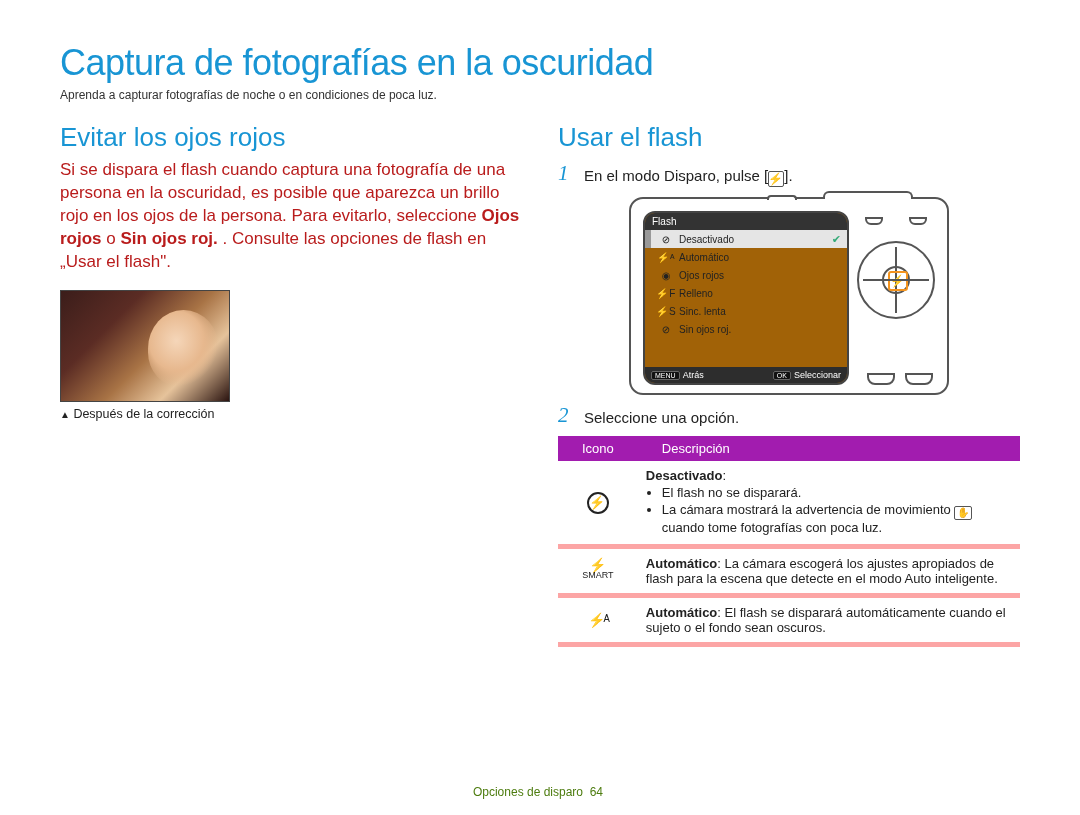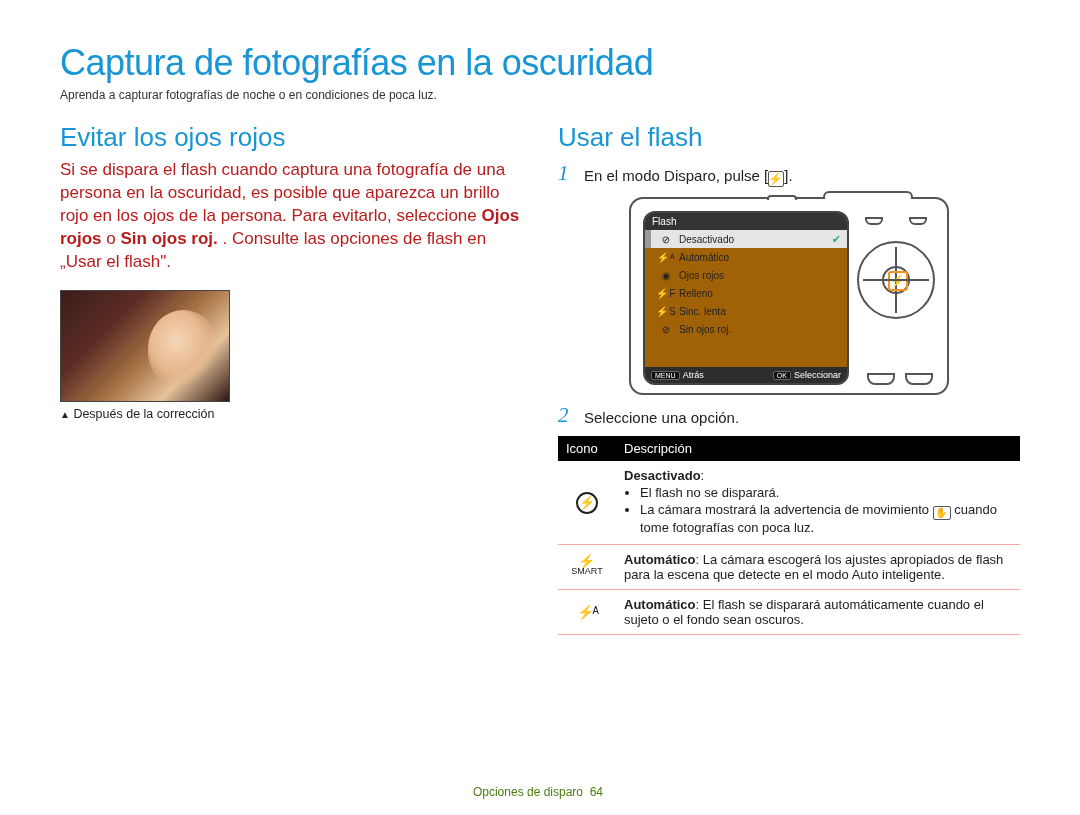--- a/index.html
+++ b/index.html
@@ -99,23 +99,23 @@
   .flash-side {
     position:absolute; width:20px; height:20px; border:2px solid #f4941e; border-radius:3px;
     display:flex; align-items:center; justify-content:center; color:#f4941e; font-size:12px;
     left:29px; top:28px;
   }
   .bot-btns { position:absolute; bottom:8px; right:14px; display:flex; gap:10px; }
   .bot-btn { width:28px; height:12px; border:2px solid #555; border-radius:0 0 8px 8px; }
 
   
   .tbl { width:100%; border-collapse:collapse; margin-top:8px; font-size:13px; }
-  .tbl th { background:#000000; color:#fff; font-weight:400; text-align:left; padding:5px 8px; }
+  .tbl th { background:#a21caf; color:#fff; font-weight:400; text-align:left; padding:5px 24px; }
   .tbl th:first-child { width:58px; }
-  .tbl td { border-bottom:1px solid #fca5a5; padding:7px 8px; vertical-align:top; }
+  .tbl td { border-bottom:5px solid #fca5a5; padding:7px 8px; vertical-align:top; }
   .tbl td.ic { text-align:center; vertical-align:middle; font-size:18px; }
   .tbl ul { list-style:disc; padding-left:16px; }
   .tbl ul li { margin:2px 0; }
   .shake-ic { display:inline-flex; width:18px; height:14px; border:1px solid #555; border-radius:2px; align-items:center; justify-content:center; font-size:10px; vertical-align:-2px; }
   .smart-ic { display:inline-block; text-align:center; font-size:9px; line-height:0.9; }
   .smart-ic .bolt{font-size:14px; display:block;}
   .flashoff-ic { display:inline-flex; width:22px; height:22px; border:2px solid #222; border-radius:50%; align-items:center; justify-content:center; font-size:13px; position:relative;}
   .auto-ic { font-size:14px; letter-spacing:-2px; }
 
   .footer { position:absolute; bottom:16px; left:0; right:4px; text-align:center; font-size:12px; color:#4d7c0f; }

